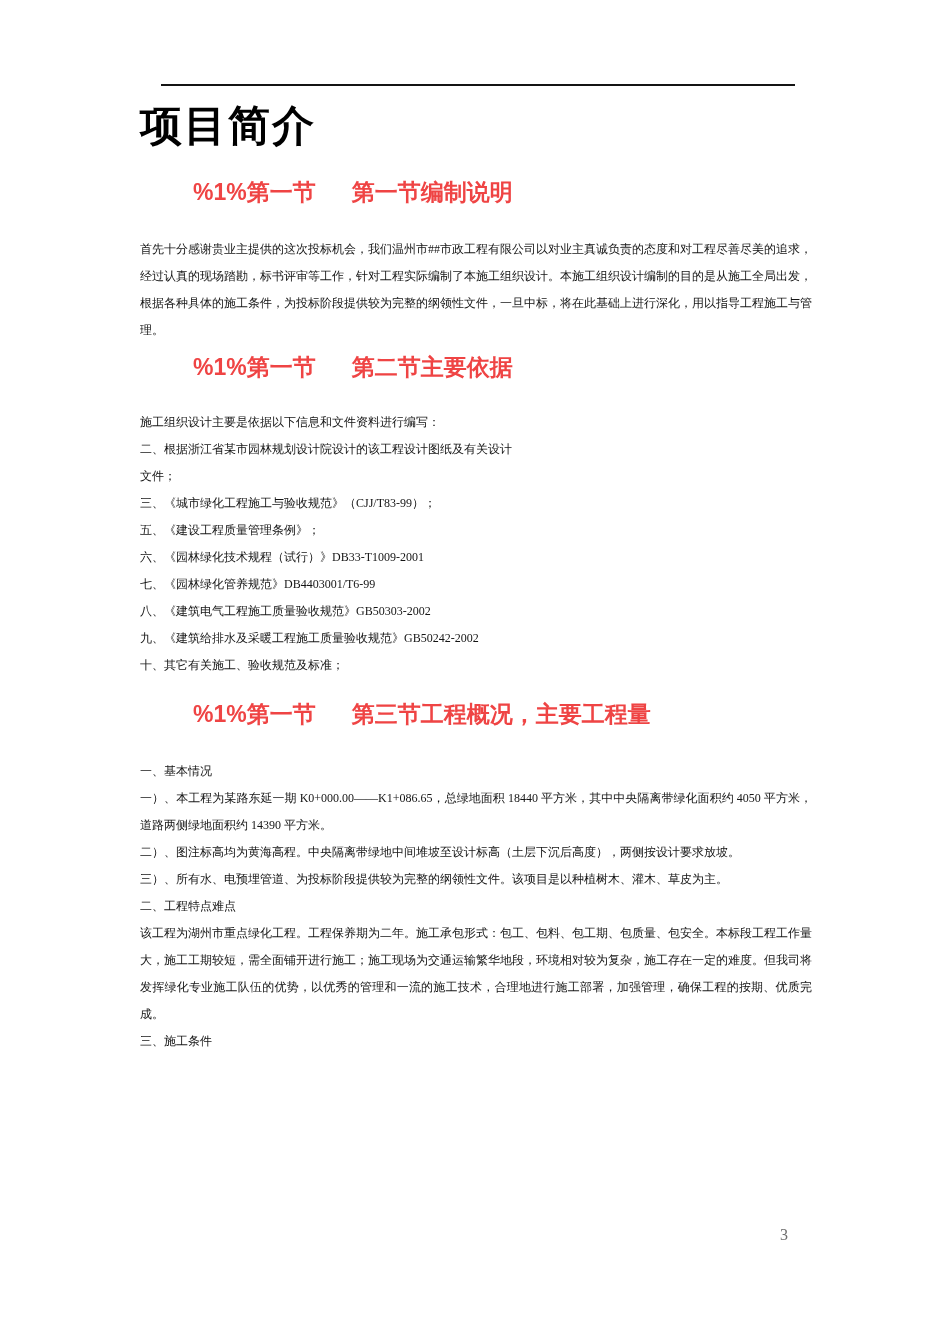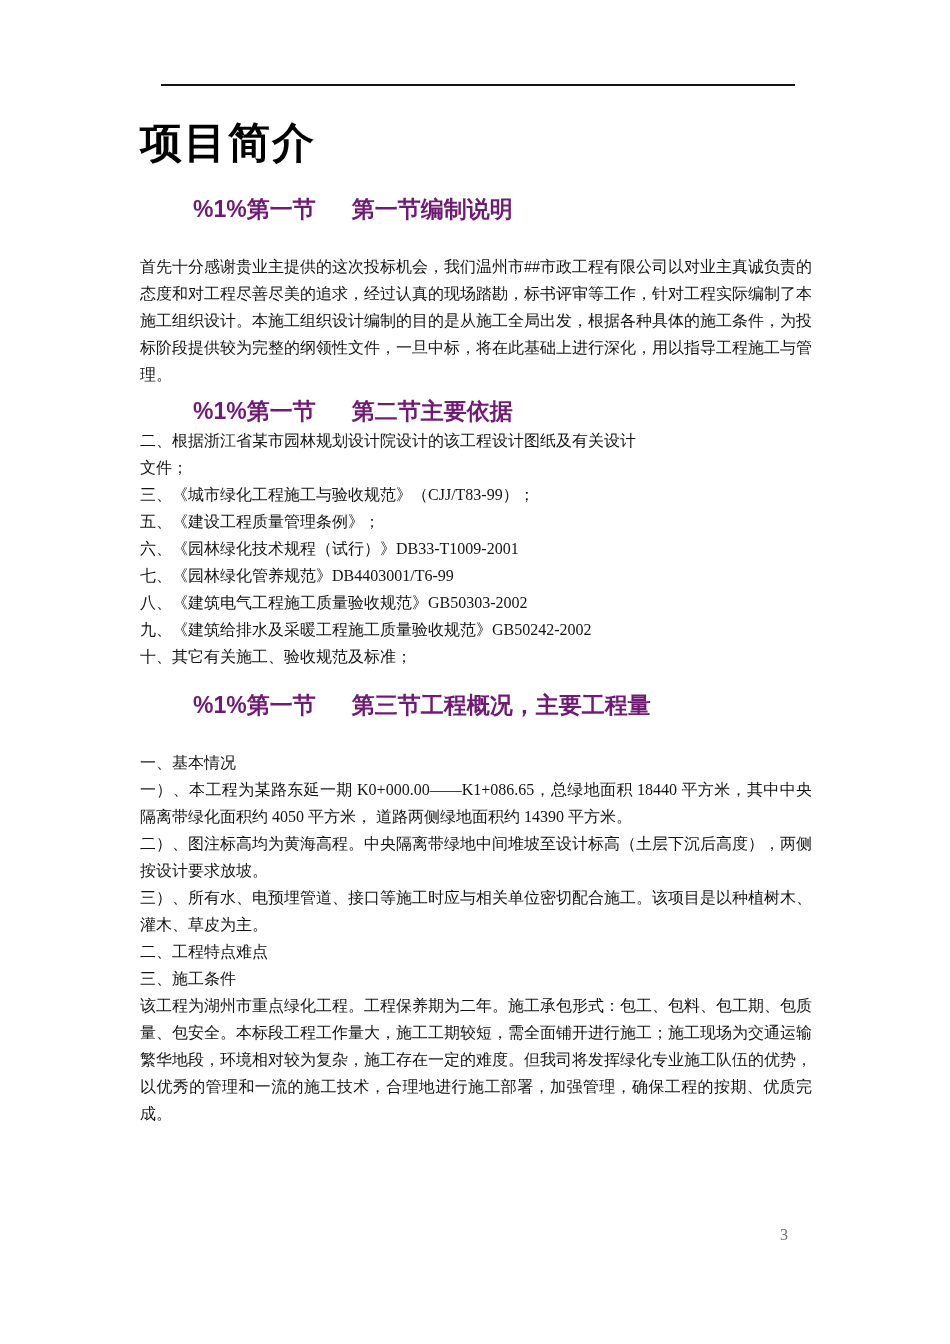--- a/index.html
+++ b/index.html
@@ -12,43 +12,43 @@
     overflow:hidden;
     margin:0 auto;
   }
   .header-rule {
     position:absolute;
     left:161px; top:84px; width:634px;
     border-top:2px solid #141414;
   }
   .content {
     position:absolute;
-    left:140px; top:114px; width:672px;
+    left:140px; top:97px; width:672px;
     color:#1a1a1a;
   }
   .doc-title {
     font-size:42px;
     font-weight:bold;
     letter-spacing:2px;
     line-height:58px;
     color:#000;
   }
   .sec-heading {
     margin:22px 0 0 53px;
     font-family:"Liberation Sans","DejaVu Sans",sans-serif;
     font-size:23px;
     font-weight:bold;
-    color:#701a75;
+    color:#ef4444;
     white-space:nowrap;
   }
   .sec-heading .h-num { margin-right:36px; }
   .h2-heading { margin-top:8px; }
   .h3-heading { margin-top:20px; }
   .body-block {
-    font-size:16px;
+    font-size:12px;
     line-height:27px;
     text-align:justify;
     color:#141414;
   }
   .p1 { margin-top:28px; }
   .intro-line { margin-top:26px; }
   .ref-list { margin-top:0; }
   .sec3-block { margin-top:28px; }
   .page-number {
     position:absolute;
@@ -71,20 +71,21 @@
     <div class="sec-heading h1-heading">
       <span class="h-num">%1%第一节</span><span>第一节编制说明</span>
     </div>
 
     <div class="body-block p1">首先十分感谢贵业主提供的这次投标机会，我们温州市##市政工程有限公司以对业主真诚负责的态度和对工程尽善尽美的追求，经过认真的现场踏勘，标书评审等工作，针对工程实际编制了本施工组织设计。本施工组织设计编制的目的是从施工全局出发，根据各种具体的施工条件，为投标阶段提供较为完整的纲领性文件，一旦中标，将在此基础上进行深化，用以指导工程施工与管理。</div>
 
     <div class="sec-heading h2-heading">
       <span class="h-num">%1%第一节</span><span>第二节主要依据</span>
     </div>
 
+    <div class="body-block intro-line">施工组织设计主要是依据以下信息和文件资料进行编写：</div>
 
     <div class="body-block ref-list">
       <div>二、根据浙江省某市园林规划设计院设计的该工程设计图纸及有关设计</div>
       <div>文件；</div>
       <div>三、《城市绿化工程施工与验收规范》（CJJ/T83-99）；</div>
       <div>五、《建设工程质量管理条例》；</div>
       <div>六、《园林绿化技术规程（试行）》DB33-T1009-2001</div>
       <div>七、《园林绿化管养规范》DB4403001/T6-99</div>
       <div>八、《建筑电气工程施工质量验收规范》GB50303-2002</div>
       <div>九、《建筑给排水及采暖工程施工质量验收规范》GB50242-2002</div>
@@ -92,23 +93,23 @@
     </div>
 
     <div class="sec-heading h3-heading">
       <span class="h-num">%1%第一节</span><span>第三节工程概况，主要工程量</span>
     </div>
 
     <div class="body-block sec3-block">
       <div>一、基本情况</div>
       <div>一）、本工程为某路东延一期 K0+000.00——K1+086.65，总绿地面积 18440 平方米，其中中央隔离带绿化面积约 4050 平方米， 道路两侧绿地面积约 14390 平方米。</div>
       <div>二）、图注标高均为黄海高程。中央隔离带绿地中间堆坡至设计标高（土层下沉后高度），两侧按设计要求放坡。</div>
-      <div>三）、所有水、电预埋管道、接口等施工时应与相关单位密切配合施工。该项目是以种植树木、灌木、草皮为主。</div>
+      <div>三）、所有水、电预埋管道、为投标阶段提供较为完整的纲领性文件。该项目是以种植树木、灌木、草皮为主。</div>
       <div>二、工程特点难点</div>
+      <div>该工程为湖州市重点绿化工程。工程保养期为二年。施工承包形式：包工、包料、包工期、包质量、包安全。本标段工程工作量大，施工工期较短，需全面铺开进行施工；施工现场为交通运输繁华地段，环境相对较为复杂，施工存在一定的难度。但我司将发挥绿化专业施工队伍的优势，以优秀的管理和一流的施工技术，合理地进行施工部署，加强管理，确保工程的按期、优质完成。</div>
       <div>三、施工条件</div>
-      <div>该工程为湖州市重点绿化工程。工程保养期为二年。施工承包形式：包工、包料、包工期、包质量、包安全。本标段工程工作量大，施工工期较短，需全面铺开进行施工；施工现场为交通运输繁华地段，环境相对较为复杂，施工存在一定的难度。但我司将发挥绿化专业施工队伍的优势，以优秀的管理和一流的施工技术，合理地进行施工部署，加强管理，确保工程的按期、优质完成。</div>
     </div>
 
   </div>
 
   <div class="page-number">3</div>
 
 </div>
 
 </body></html>

